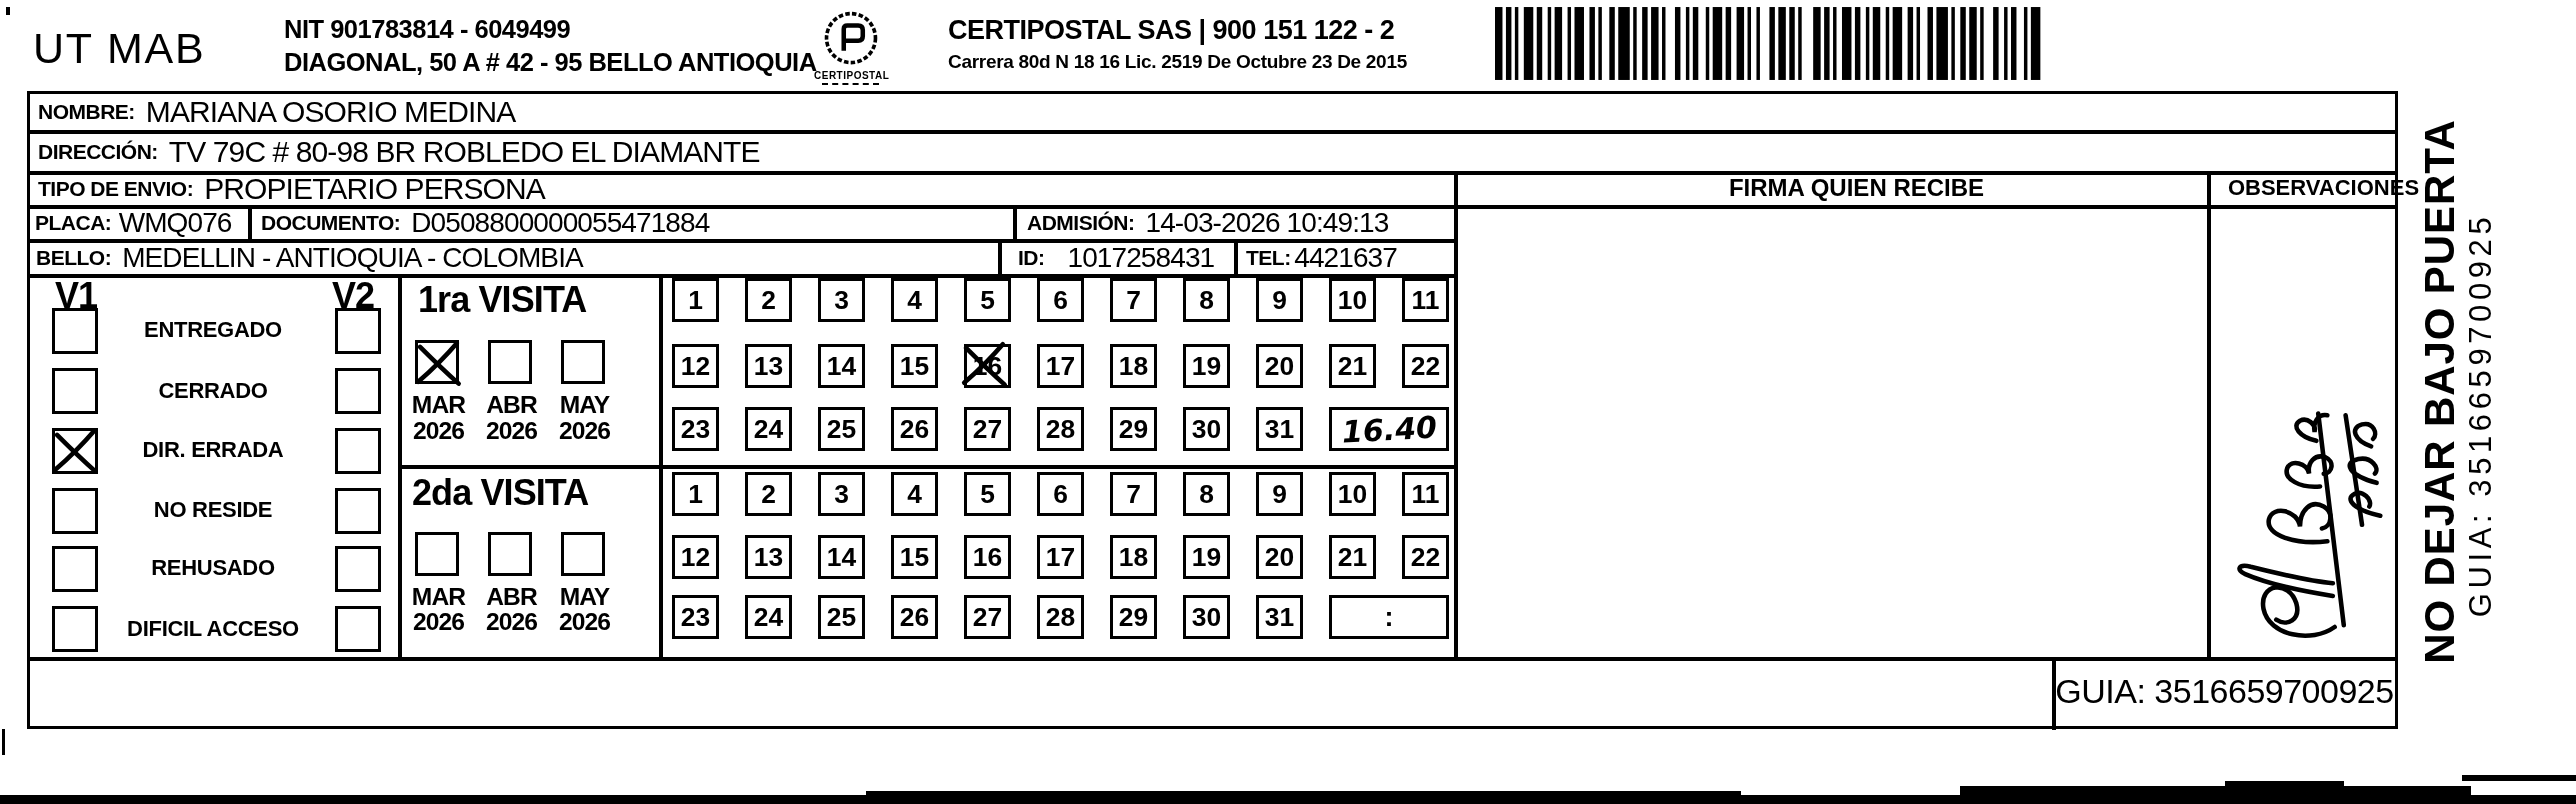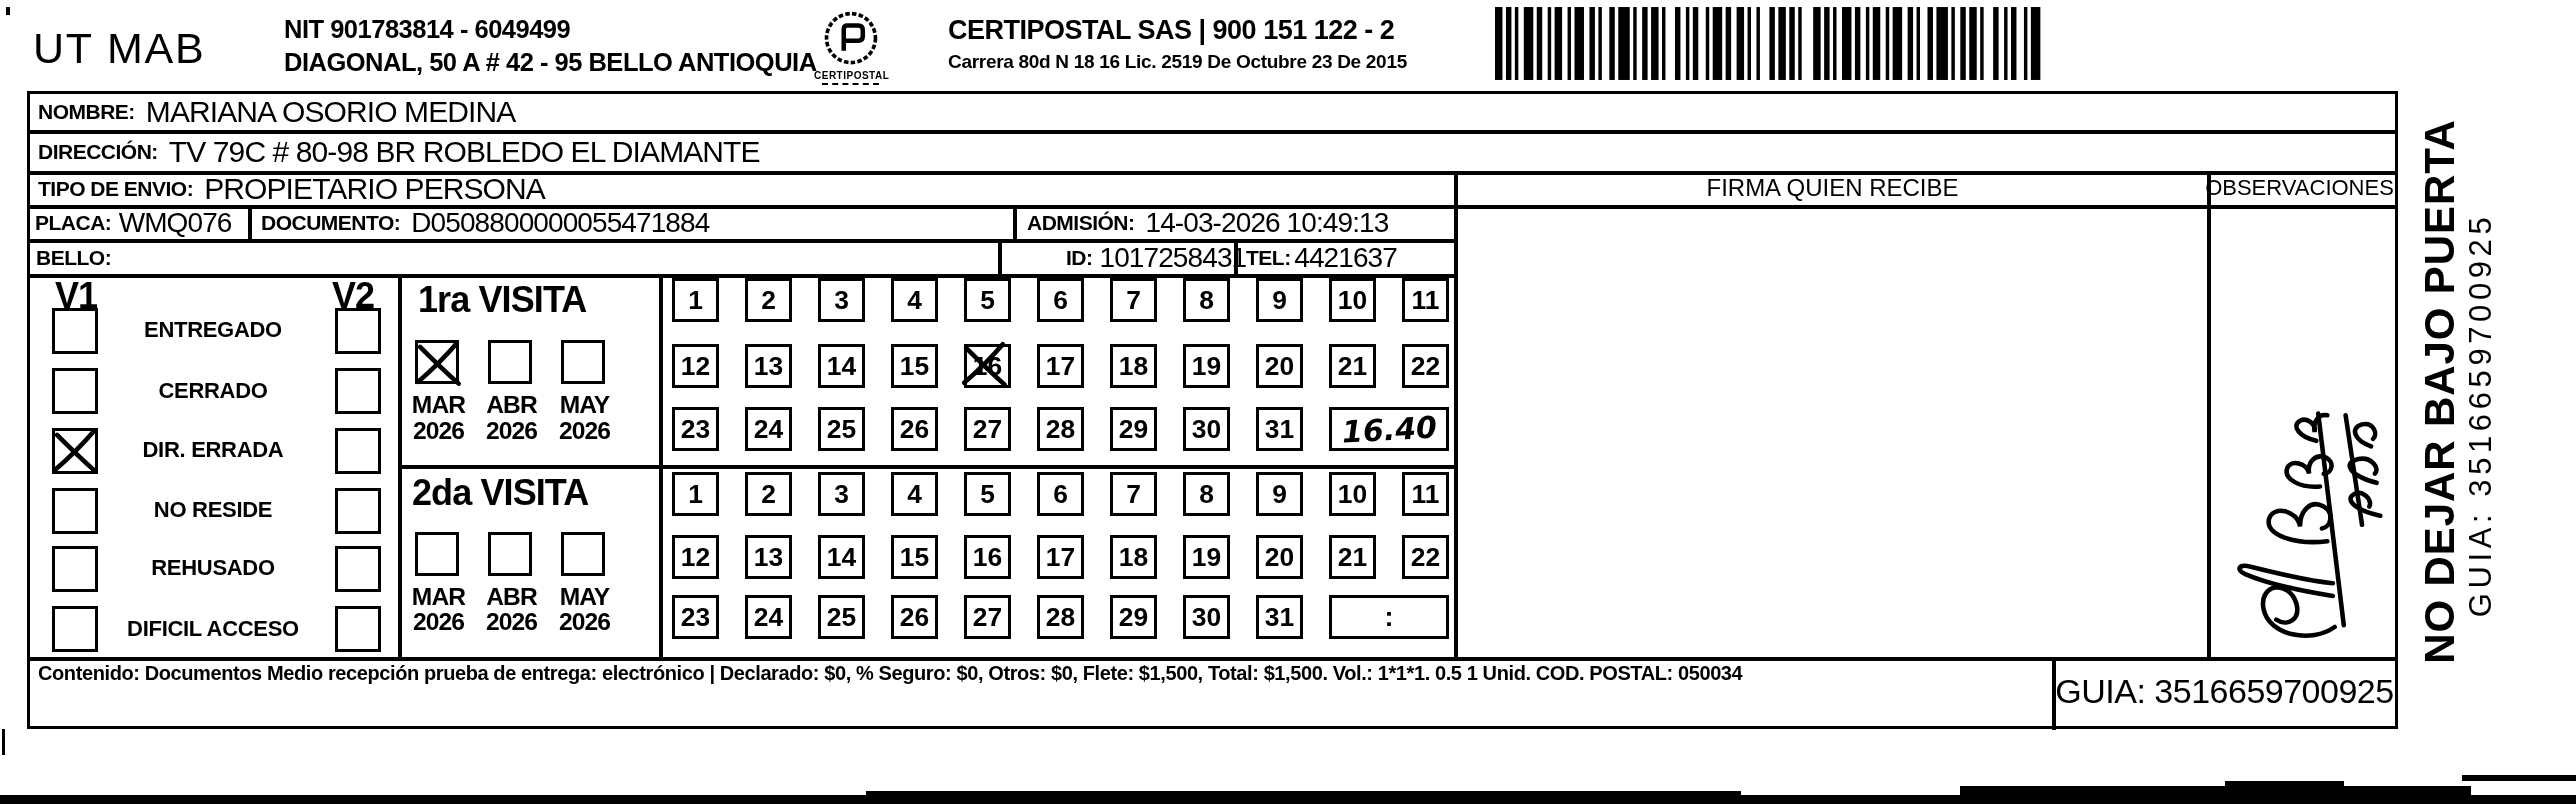--- a/index.html
+++ b/index.html
@@ -16,21 +16,21 @@
   .coblk .l2{font-weight:700;font-size:19px;margin-top:5.5px;letter-spacing:-0.3px;}
   .logo{position:absolute;left:814px;top:9px;width:73px;text-align:center;}
   .logo-name{font-size:10px;font-weight:700;letter-spacing:0.5px;margin-top:-1.8px;}
   .logo-dash{width:57px;margin:1.8px auto 0;border-top:2.7px dashed #000;}
   .barcode{position:absolute;left:1495px;top:7.3px;width:547px;height:73px;}
   
   .frow{position:absolute;display:flex;align-items:center;gap:11px;white-space:nowrap;}
   .lbl{font-size:21px;font-weight:700;letter-spacing:-0.5px;}
   .val{font-size:30px;font-weight:400;letter-spacing:-0.9px;}
   .val.sm{font-size:28px;}
-  .hd{position:absolute;display:flex;align-items:center;justify-content:center;font-weight:400;}
+  .hd{position:absolute;display:flex;align-items:center;justify-content:center;font-weight:700;margin-left:24px;}
   
   .cb{position:absolute;width:46px;height:46px;border:3.6px solid #000;box-sizing:border-box;}
   .cb svg, .cross svg{position:absolute;left:-9px;top:-9px;width:57px;height:57px;overflow:visible;}
   .cb path, .cross path, .sig path{fill:none;stroke:#000;stroke-width:5;stroke-linecap:round;}
   .stlabel{position:absolute;font-size:22px;font-weight:700;text-align:center;letter-spacing:-0.3px;}
   .vh{position:absolute;font-size:36px;font-weight:700;letter-spacing:-0.9px;}
   .daycell{position:absolute;border:3.6px solid #000;box-sizing:border-box;display:flex;
            align-items:center;justify-content:center;font-size:26.4px;font-weight:700;}
   .cross{position:absolute;}
   .mtxt{position:absolute;width:69px;text-align:center;font-size:24.6px;font-weight:700;letter-spacing:-0.9px;}
@@ -167,22 +167,23 @@
   <div class="frow" style="left:261px;top:207px;height:31px">
     <span class="lbl">DOCUMENTO:</span>
     <span class="val sm">D0508800000055471884</span>
   </div>
   <div class="frow" style="left:1027px;top:207px;height:31px">
     <span class="lbl">ADMISIÓN:</span>
     <span class="val sm">14-03-2026 10:49:13</span>
   </div>
   <div class="frow" style="left:36px;top:241px;height:33px">
     <span class="lbl">BELLO:</span>
-  </div>
-  <div class="frow" style="left:1066px;top:241px;height:33px;gap:7px">
+    <span class="val sm">MEDELLIN - ANTIOQUIA - COLOMBIA</span>
+  </div>
+  <div class="frow" style="left:1018px;top:241px;height:33px;gap:23px">
     <span class="lbl">ID:</span>
     <span class="val sm">1017258431</span>
   </div>
   <div class="frow" style="left:1246px;top:241px;height:33px;gap:3.6px">
     <span class="lbl">TEL:</span>
     <span class="val sm">4421637</span>
   </div>
 
   <div class="hd" style="left:1458px;top:173px;width:749px;height:30px;font-size:24px">FIRMA QUIEN RECIBE</div>
   <div class="hd" style="left:2210px;top:173px;width:179px;height:30px;font-size:22px">OBSERVACIONES</div>
@@ -203,21 +204,20 @@
         <path d="M172 104 C170 82 180 64 192 68 C202 72 198 90 186 92 C198 90 208 98 204 110 C200 120 186 118 186 108"></path>
         <path d="M222 100 C226 82 238 72 244 82 C248 90 240 100 232 98 C242 96 252 102 250 112"></path>
         <path d="M140 170 C146 142 158 130 164 142 C168 150 158 162 150 158"></path>
         <path d="M176 166 C184 136 198 128 202 146 C205 160 192 170 186 164"></path>
         <path d="M216 160 C222 142 236 136 240 150 C243 162 230 168 224 162"></path>
         <path d="M130 150 C170 144 210 138 250 132"></path>
       </g>
     </svg>
   </div>
 
-  <div class="f1">Contenido: Documentos Medio recepción prueba de entrega: electrónico | Declarado: $0, % Seguro: $0, Otros: $0, Flete: $1,500, Total: $1,500. Vol.: 1*1*1. 0.5  1 Unid. COD. POSTAL: 050034</div>
   <div class="guiacell">GUIA: 3516659700925</div>
 
   <div class="side-instr">NO DEJAR BAJO PUERTA</div>
   <div class="side-guia">GUIA: 3516659700925</div>
 
   <div class="artifact" style="left:5.5px;top:7.3px;width:4.6px;height:8.2px"></div>
   <div class="artifact" style="left:1.8px;top:729px;width:3.6px;height:25.5px"></div>
   <div class="artifact" style="left:0px;top:795px;width:2576px;height:9px"></div>
   <div class="artifact" style="left:866px;top:791px;width:875px;height:5.5px"></div>
   <div class="artifact" style="left:1960px;top:786px;width:511px;height:11px"></div>

